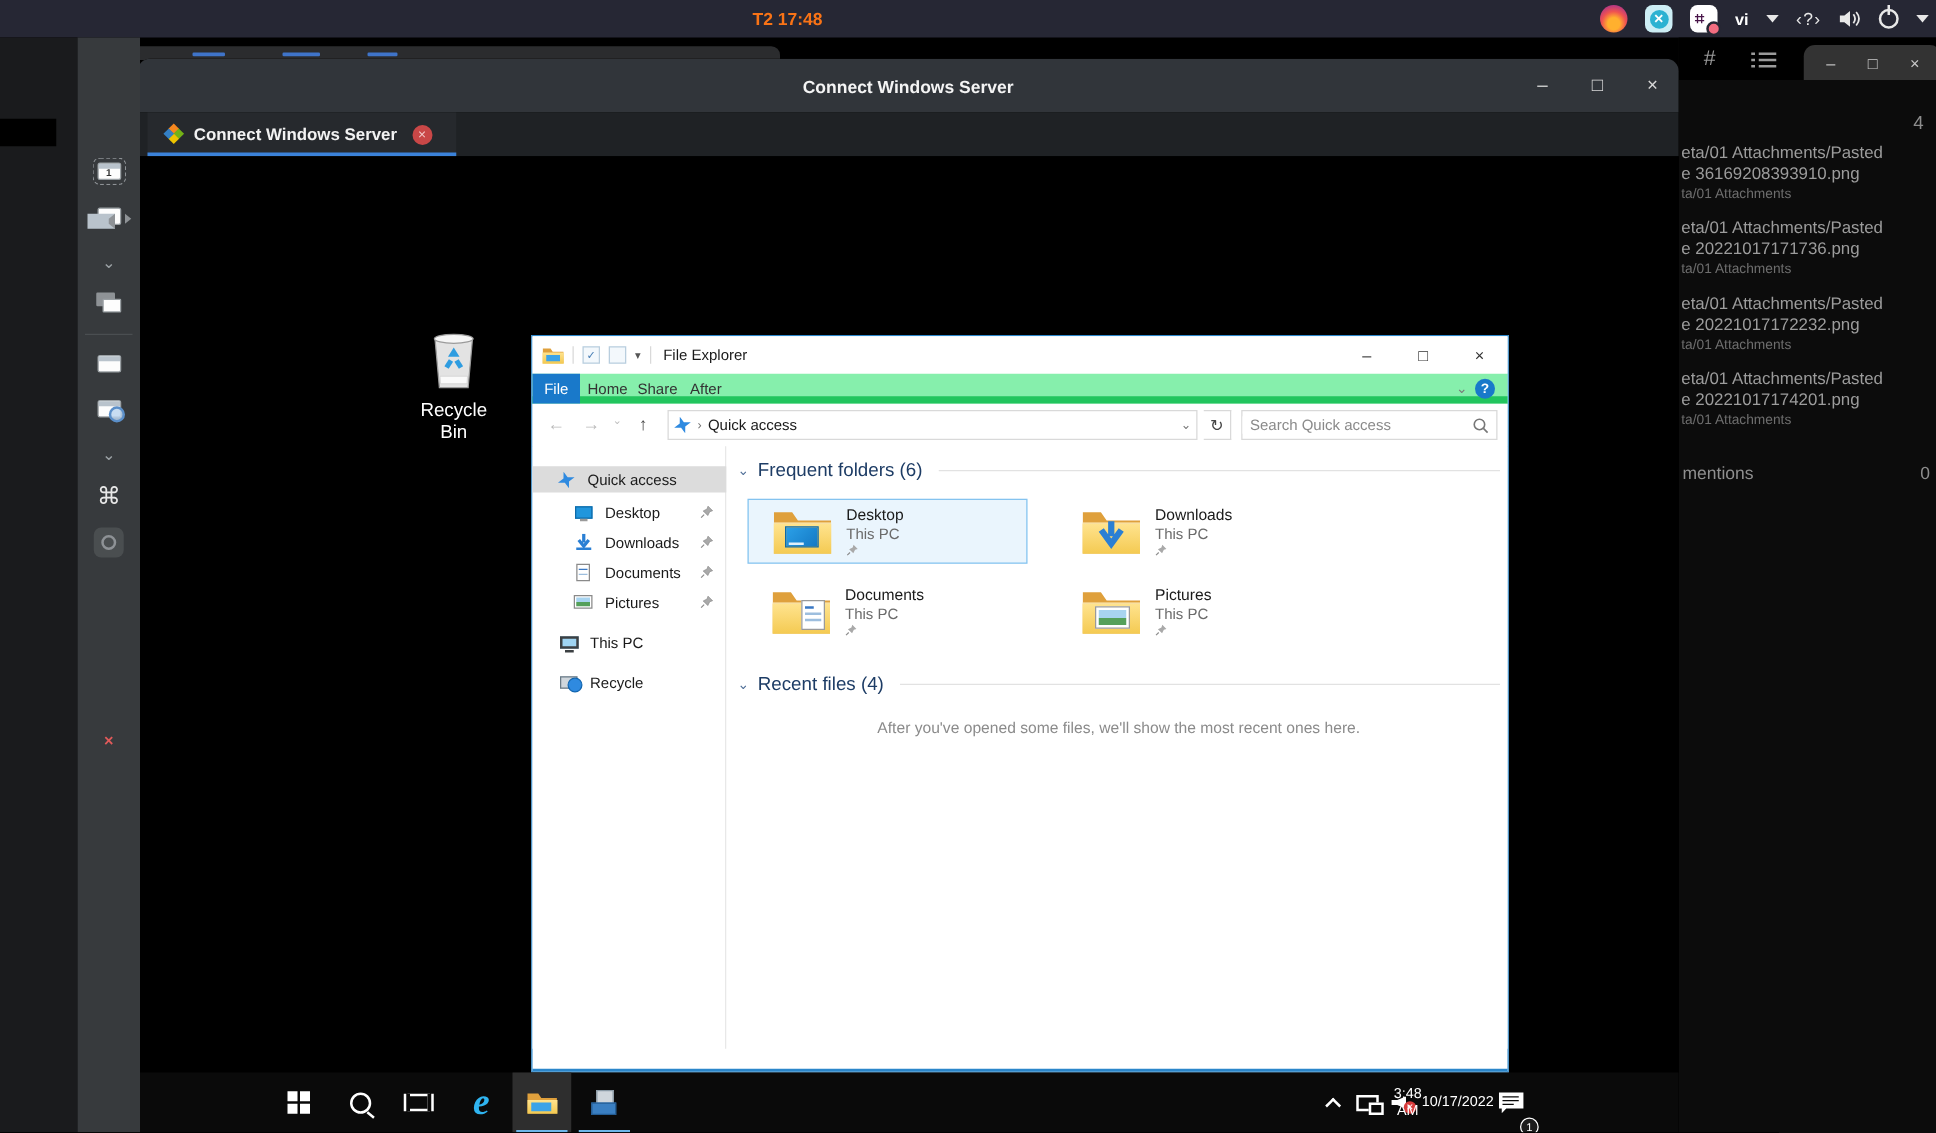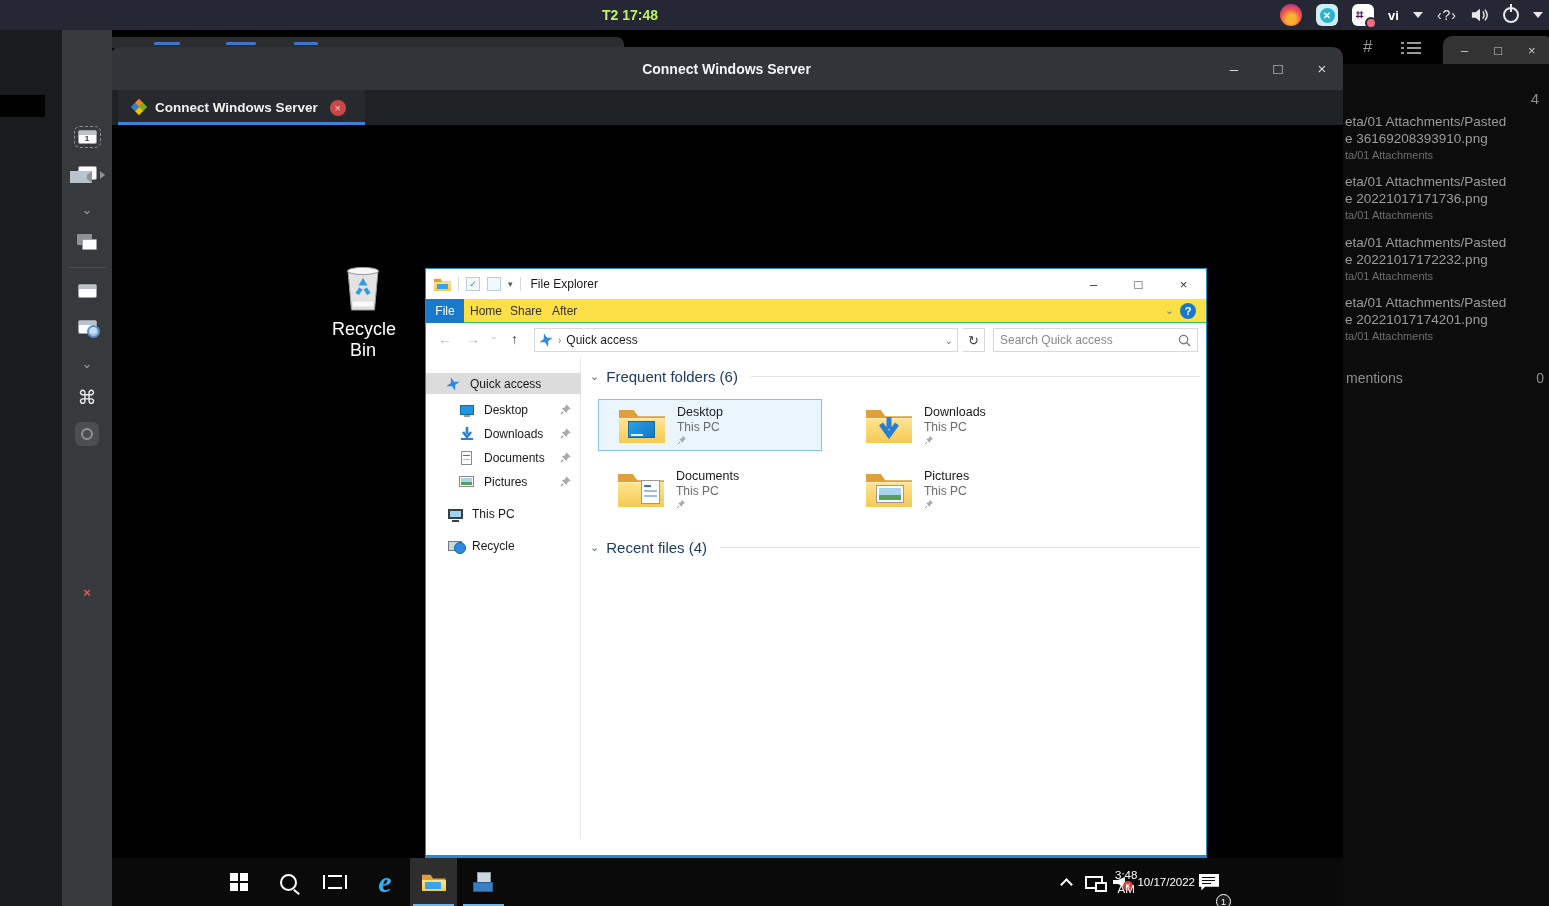--- a/index.html
+++ b/index.html
@@ -3,21 +3,21 @@
 <meta charset="utf-8">
 <style>
   *{box-sizing:border-box;margin:0;padding:0}
   html,body{background:#000}
   #screen{position:relative;width:1549px;height:906px;background:#000;overflow:hidden;
           font-family:"Liberation Sans",sans-serif;color:#ddd}
   .abs{position:absolute}
 
   
   #topbar{left:0;top:0;width:1549px;height:30px;background:#262734;display:flex;align-items:center}
-  #topbar .clock{position:absolute;left:602px;color:#bef264;font-weight:bold;font-size:14px}
+  #topbar .clock{position:absolute;left:602px;color:#f97316;font-weight:bold;font-size:14px}
   #topbar .tray{position:absolute;right:6px;display:flex;align-items:center;gap:14px}
   .tb-circle{width:22px;height:22px;border-radius:50%;
     background:radial-gradient(circle at 50% 68%,#ffb02e 0 26%,#f05350 52%,#8a23a8 100%)}
   .tb-cyan{width:22px;height:22px;border-radius:6px;background:#cdeef5;display:flex;align-items:center;justify-content:center}
   .tb-cyan i{width:15px;height:15px;border-radius:50%;background:#2cb2d2;color:#fff;font-style:normal;
     font-size:10px;display:flex;align-items:center;justify-content:center;font-weight:bold}
   .tb-slack{position:relative;width:22px;height:22px;border-radius:6px;background:#fff}
   .tb-slack b{position:absolute;left:4px;top:4px;width:14px;height:14px;color:#481449;font-size:13px;line-height:14px;font-weight:bold}
   .tb-slack s{position:absolute;right:-3px;bottom:-3px;width:12px;height:12px;border-radius:50%;background:#f36d80;border:2px solid #262734;text-decoration:none}
   .vi-ind{color:#fff;font-weight:bold;font-size:13px}
@@ -87,38 +87,38 @@
   .sep-line{position:absolute;left:6px;width:38px;height:1px;background:#4a4e51}
   .mag{position:relative}
   .mag:after{content:"";position:absolute;right:-4px;bottom:-5px;width:9px;height:9px;border:2px solid #5b8fc9;border-radius:50%;background:rgba(190,215,240,.85)}
   .cmdg{color:#e8e8e8;font-size:19px}
   .gear{width:24px;height:24px;border-radius:6px;background:#4a4e50;display:flex;align-items:center;justify-content:center}
   .gear i{width:12px;height:12px;border:2px solid #8e9296;border-radius:50%}
   .redx{color:#e05a5a;font-size:13px;font-weight:bold}
 
   
   #recycle{left:222px;top:138px;width:62px;height:70px;text-align:center}
-  #recycle .lbl{margin-top:2px;color:#fff;font-size:18px;text-shadow:1px 1px 2px #000}
+  #recycle .lbl{margin-top:2px;color:#fff;font-size:15px;text-shadow:1px 1px 2px #000}
 
   
   #explorer{left:425px;top:268px;width:782px;height:590px;background:#fff;border:1px solid #2b86ca;
       box-shadow:0 8px 30px rgba(0,0,0,.55);color:#1a1a1a;font-size:12px}
   #fx-titlebar{position:absolute;left:0;top:0;width:100%;height:30px;background:#fff;display:flex;align-items:center}
   .qat{display:flex;align-items:center;gap:7px;padding-left:8px;color:#555}
   .mini-folder{position:relative;width:17px;height:13px}
   .mini-folder .b{position:absolute;inset:0;background:#dfa03c;clip-path:polygon(0 10%,38% 10%,48% 30%,100% 30%,100% 100%,0 100%)}
   .mini-folder .f{position:absolute;left:0;bottom:0;width:100%;height:62%;background:linear-gradient(#ffe38e,#f2c850)}
   .mini-folder .s{position:absolute;left:3px;bottom:2px;width:11px;height:5px;background:#3ba3e8}
   .qat .vsep{width:1px;height:14px;background:#d9d9d9}
   .qat .box{width:14px;height:14px;border:1px solid #b9cede;background:#f3f8fc;display:flex;align-items:center;justify-content:center;color:#4a7fb5;font-size:9px}
   .qat .dd{color:#555;font-size:9px}
   #fx-title{margin-left:10px;font-size:12px;color:#1a1a1a}
   #fx-buttons{position:absolute;right:0;top:0;height:30px;display:flex}
   #fx-buttons span{width:45px;height:30px;display:flex;align-items:center;justify-content:center;color:#333;font-size:13px}
-  #fx-ribbon{position:absolute;left:0;top:30px;width:100%;height:24px;background:#fde047;border-bottom:1px solid #22c55e}
+  #fx-ribbon{position:absolute;left:0;top:30px;width:100%;height:24px;background:#86efac;border-bottom:6px solid #22c55e}
   #fx-ribbon .file{position:absolute;left:0;top:0;width:38px;height:24px;background:#1979ca;color:#fff;
       display:flex;align-items:center;justify-content:center;font-size:12px}
   .rtab{position:absolute;top:0;height:24px;display:flex;align-items:center;color:#333}
   #fx-ribbon .rchev{position:absolute;right:32px;top:5px;color:#777;font-size:11px}
   #fx-help{position:absolute;right:10px;top:4px;width:16px;height:16px;border-radius:50%;background:#1979ca;color:#fff;
       font-size:11px;font-weight:bold;display:flex;align-items:center;justify-content:center}
   #fx-addr{position:absolute;left:0;top:54px;width:100%;height:34px;background:#fff}
   .navarrow{position:absolute;top:8px;font-size:14px;color:#bbb}
   .navarrow.up{color:#444}
   #addr-box{position:absolute;left:108px;top:5px;width:424px;height:24px;border:1px solid #d9d9d9;display:flex;align-items:center;padding:0 4px;gap:5px}
@@ -519,20 +519,21 @@
                   <path d="M3.6 8.4 L1 11" stroke="#8b8b8b" stroke-width="1.1"></path>
                 </svg>
               </span>
             </div>
 
             <div class="grp-head" style="top:182px">
               <span class="chv">⌄</span>
               <span>Recent files (4)</span>
               <span class="rule"></span>
             </div>
+            <div class="empty-msg">After you've opened some files, we'll show the most recent ones here.</div>
           </div>
         </div>
 
         <div id="fx-bottomline"></div>
       </div>
 
       <div id="wtaskbar">
         <span class="tk" style="left:112px;width:30px">
           <span class="winlogo">
               <i></i>

